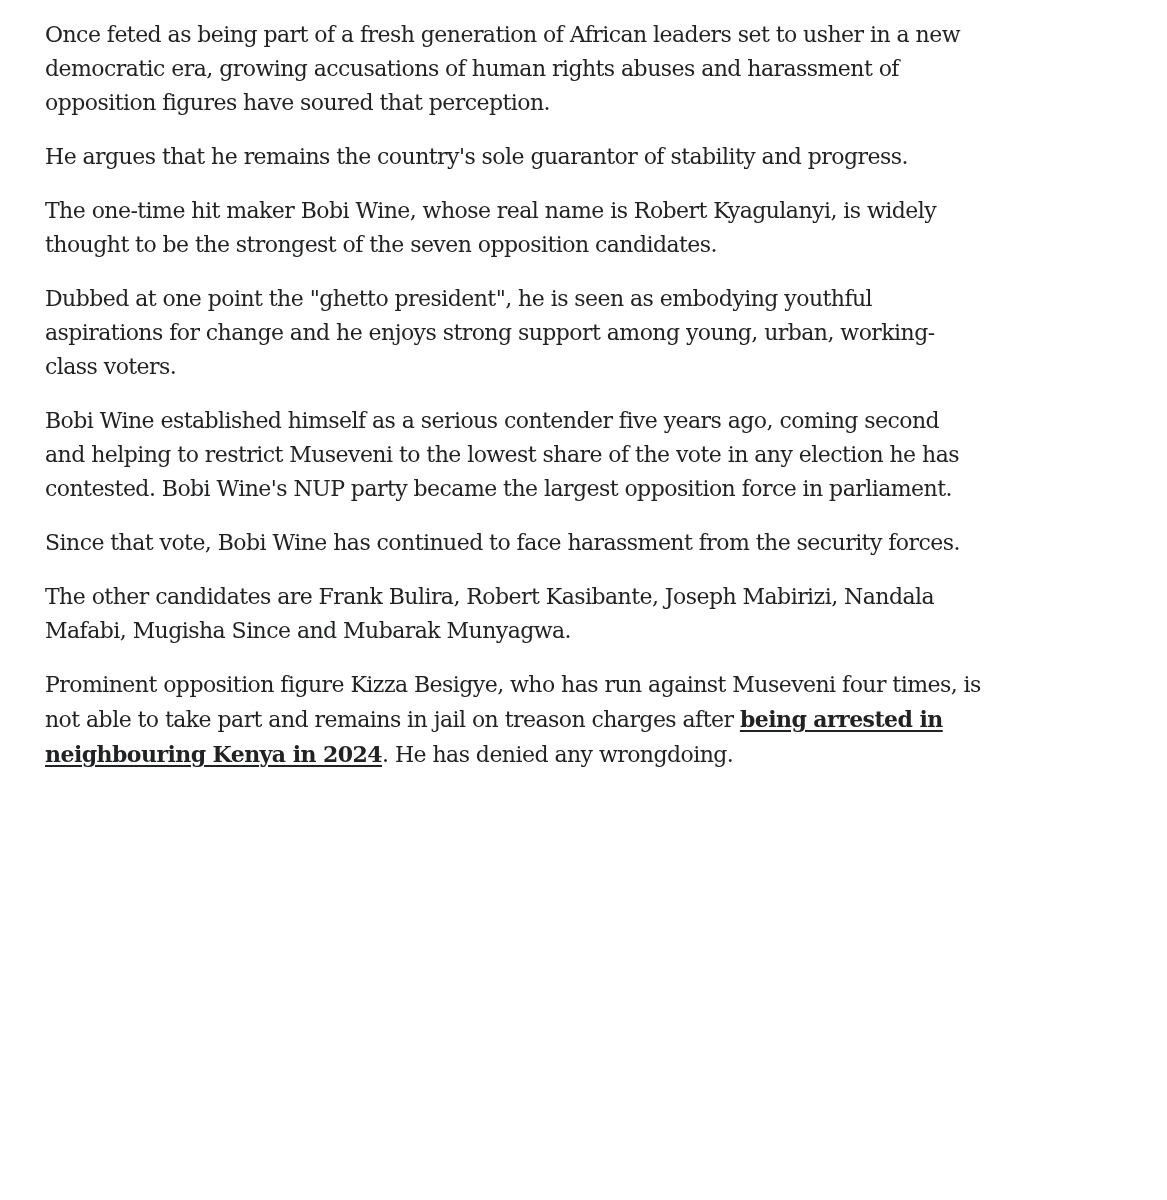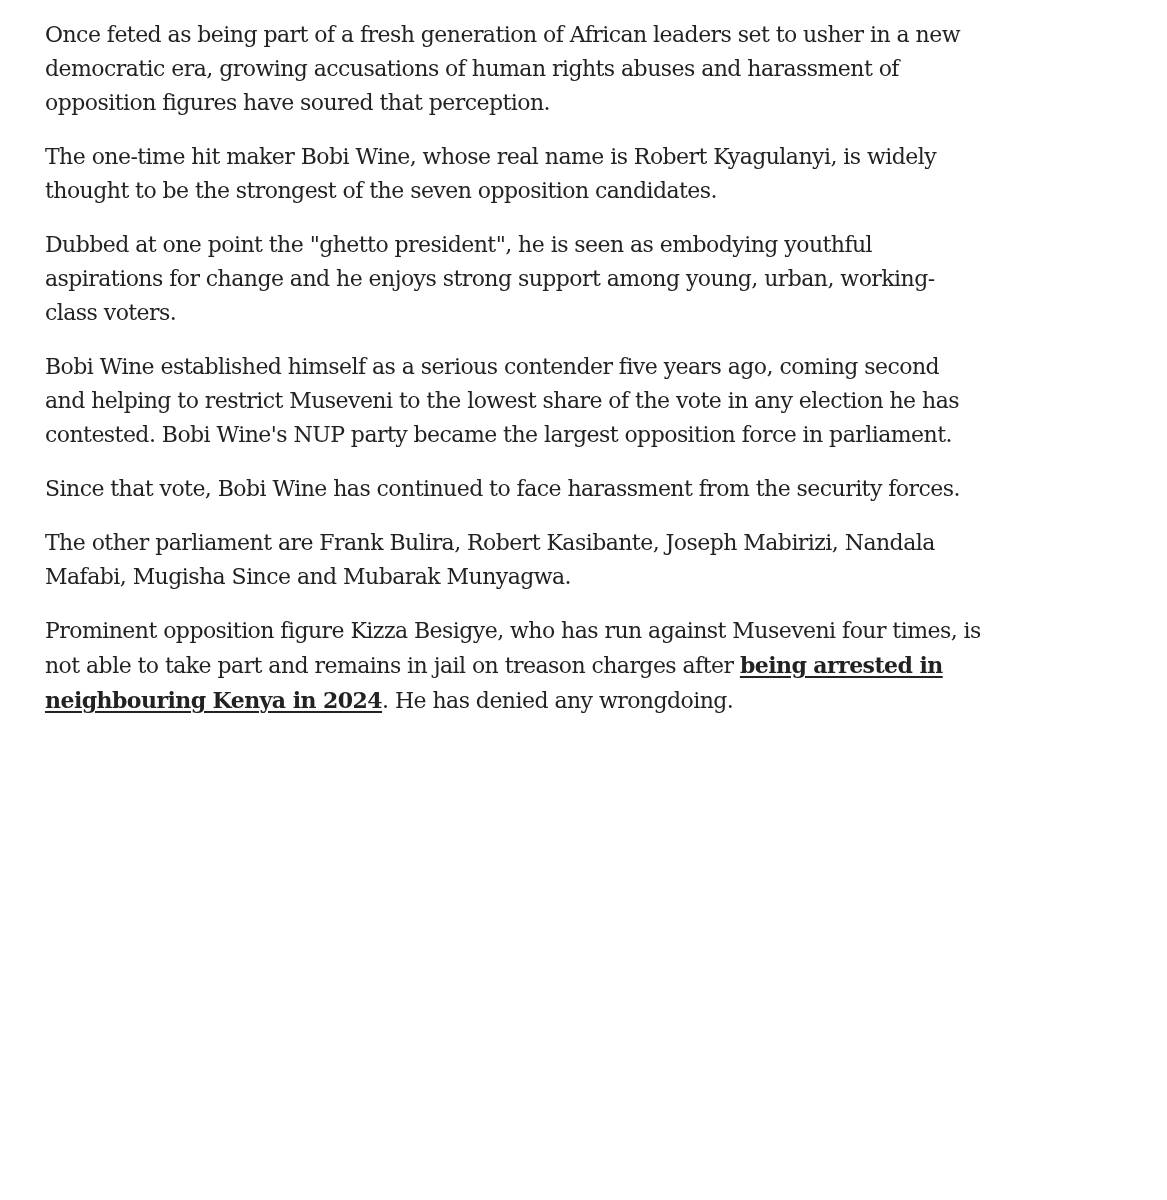--- a/index.html
+++ b/index.html
@@ -17,22 +17,23 @@
     }
     p.heading { font-weight: bold; margin-bottom: 20px; }
     b { font-weight: normal; }
     a { color: #202224; text-decoration: underline; text-decoration-thickness: 2px; text-underline-offset: 3px; font-weight: bold; }
   </style>
 </head>
 <body>
 
 <div class="article">
   <p>Once feted as being part of a fresh generation of African leaders set to usher in a new democratic era, growing accusations of human rights abuses and harassment of opposition figures have soured that perception.</p>
+  <p>He argues that he remains the country's sole guarantor of stability and progress.</p>
 
   <p>The one-time hit maker Bobi Wine, whose real name is Robert Kyagulanyi, is widely thought to be the strongest of the seven opposition candidates.</p>
   <p>Dubbed at one point the "ghetto president", he is seen as embodying youthful aspirations for change and he enjoys strong support among young, urban, working-class voters.</p>
   <p>Bobi Wine established himself as a serious contender five years ago, coming second and helping to restrict Museveni to the lowest share of the vote in any election he has contested. Bobi Wine's NUP party became the largest opposition force in parliament.</p>
   <p>Since that vote, Bobi Wine has continued to face harassment from the security forces.</p>
 
-  <p><span>The other parliament are </span><b>Frank Bulira</b><span>, </span><b>Robert Kasibante</b><span>, </span><b>Joseph Mabirizi</b><span>, </span><b>Nandala Mafabi</b><span>, </span><b>Mugisha Since</b><span> and </span><b>Mubarak Munyagwa.</b></p>
+  <p><span>The other candidates are </span><b>Frank Bulira</b><span>, </span><b>Robert Kasibante</b><span>, </span><b>Joseph Mabirizi</b><span>, </span><b>Nandala Mafabi</b><span>, </span><b>Mugisha Since</b><span> and </span><b>Mubarak Munyagwa.</b></p>
 
   <p><span>Prominent opposition figure </span><b>Kizza Besigye</b><span>, who has run against Museveni four times, is not able to take part and remains in jail on treason charges after </span><a href="#">being arrested in neighbouring Kenya in 2024</a><span>. He has denied any wrongdoing.</span></p>
 </div>
 
 </body></html>

